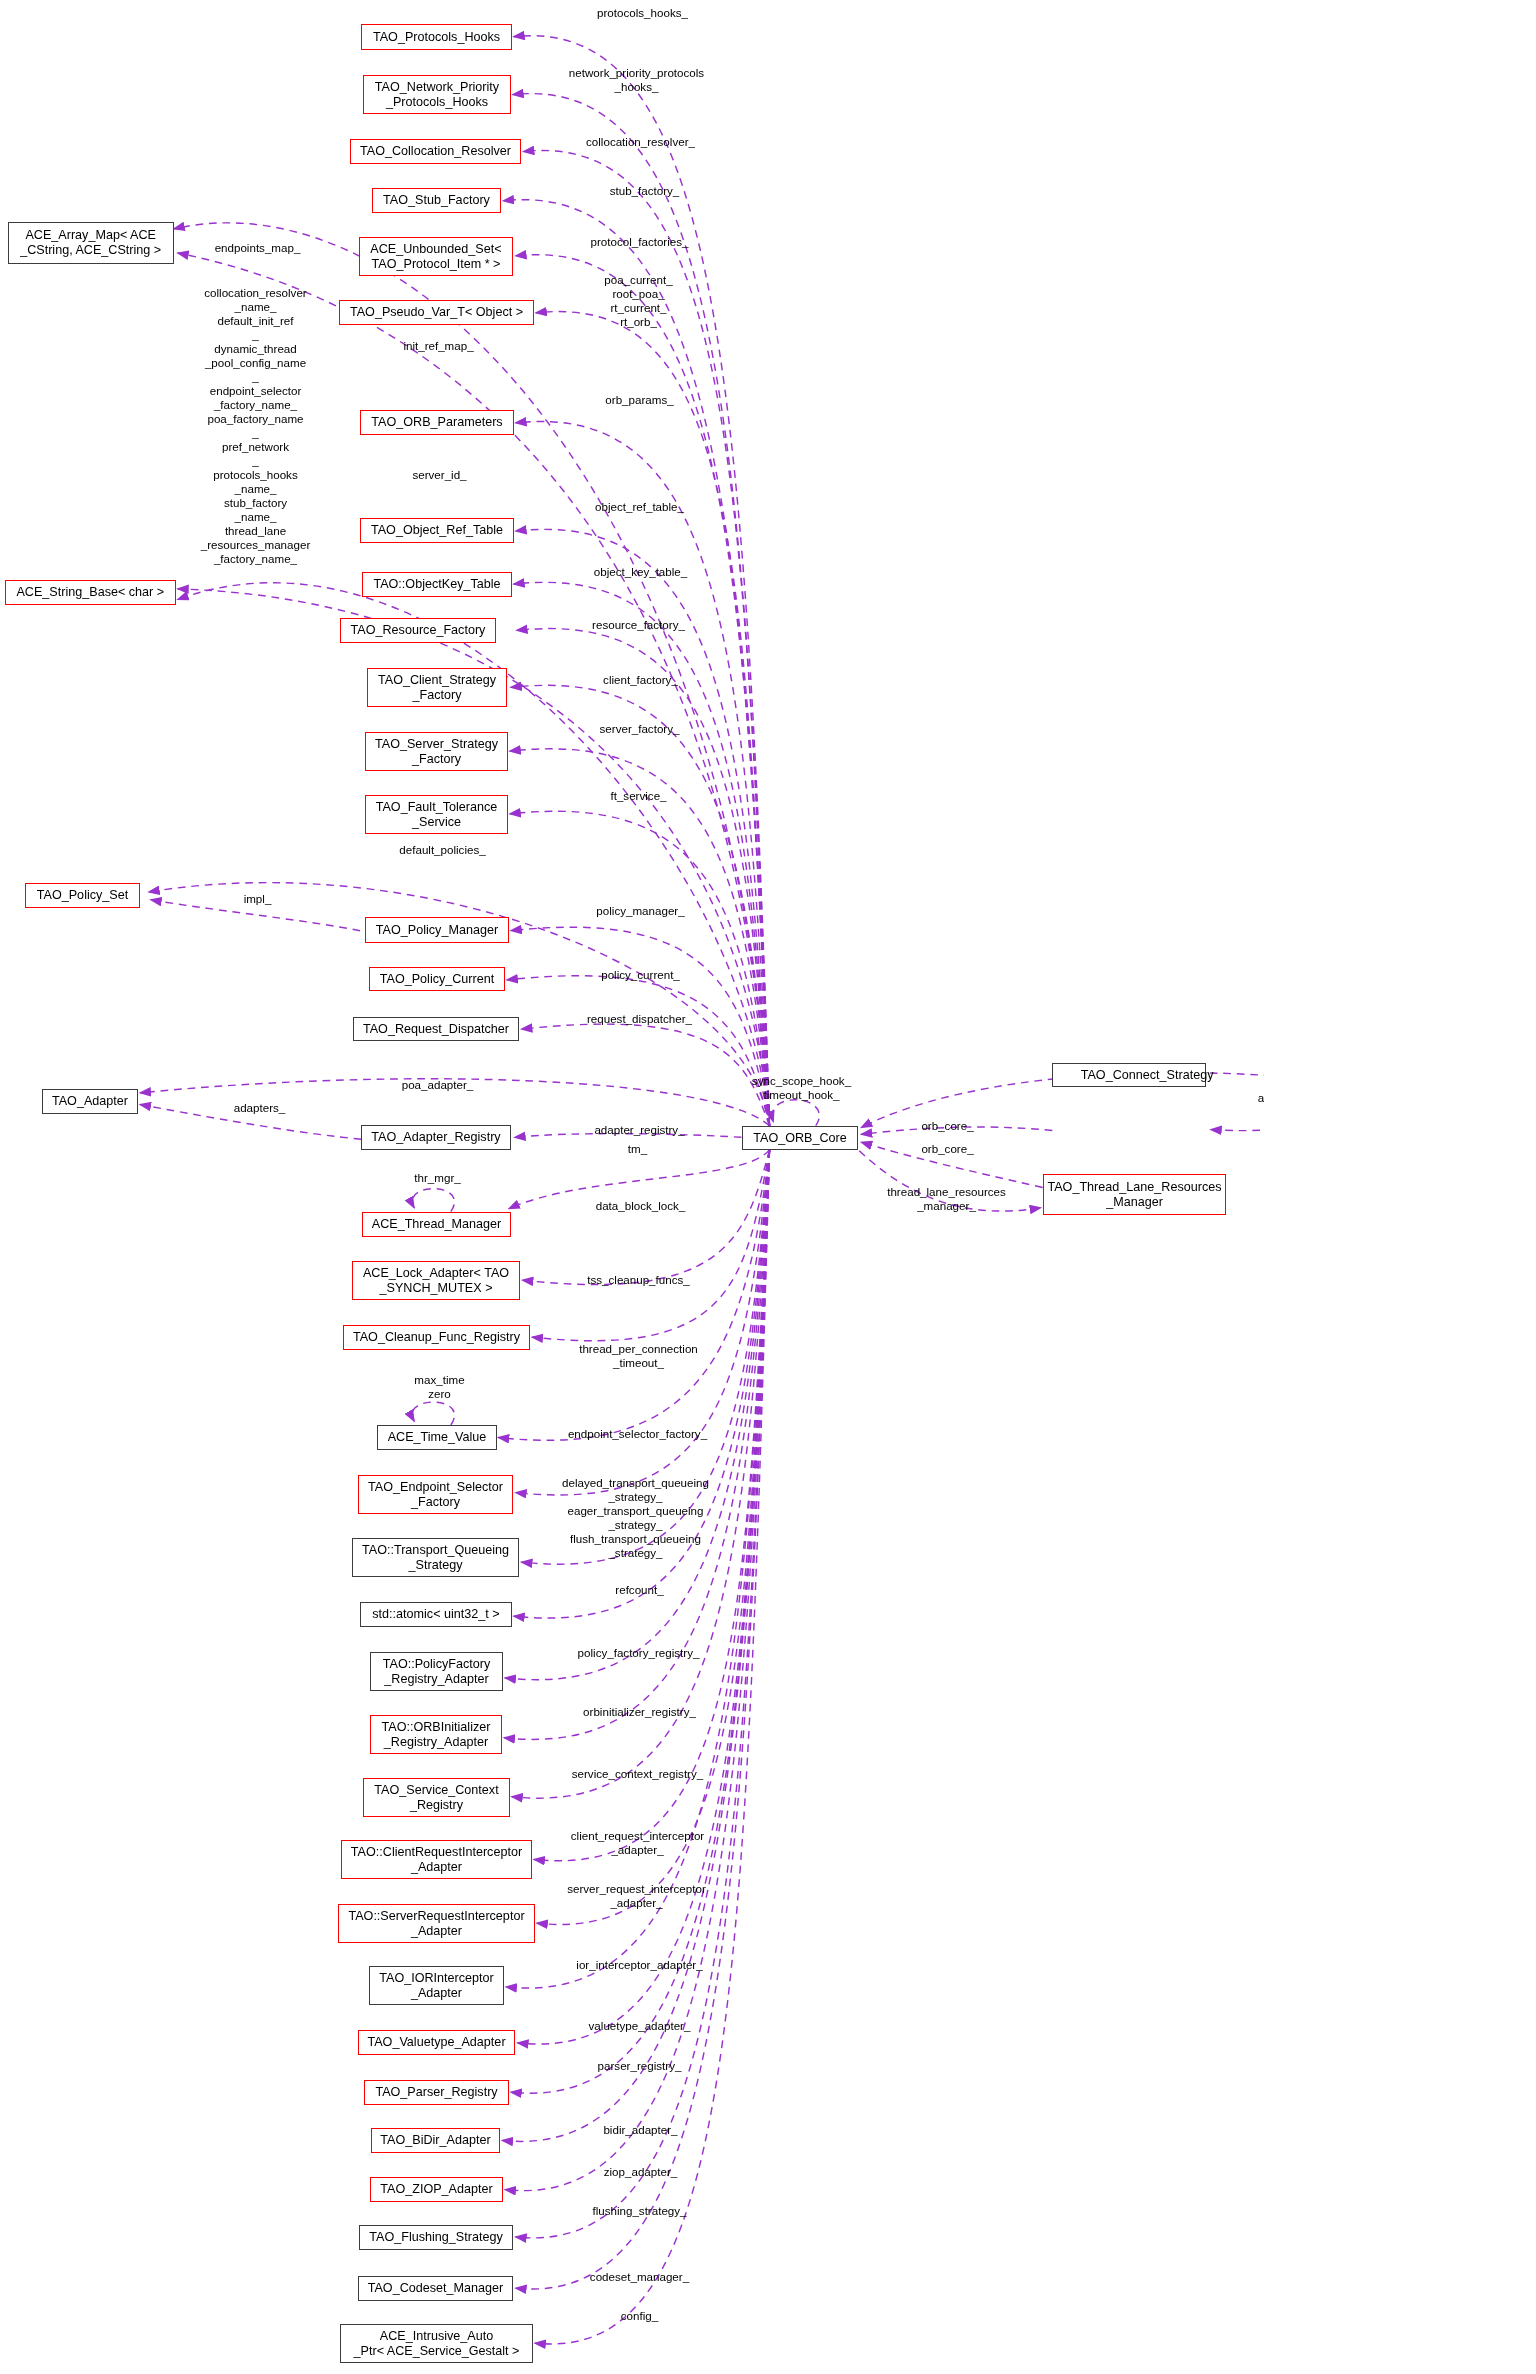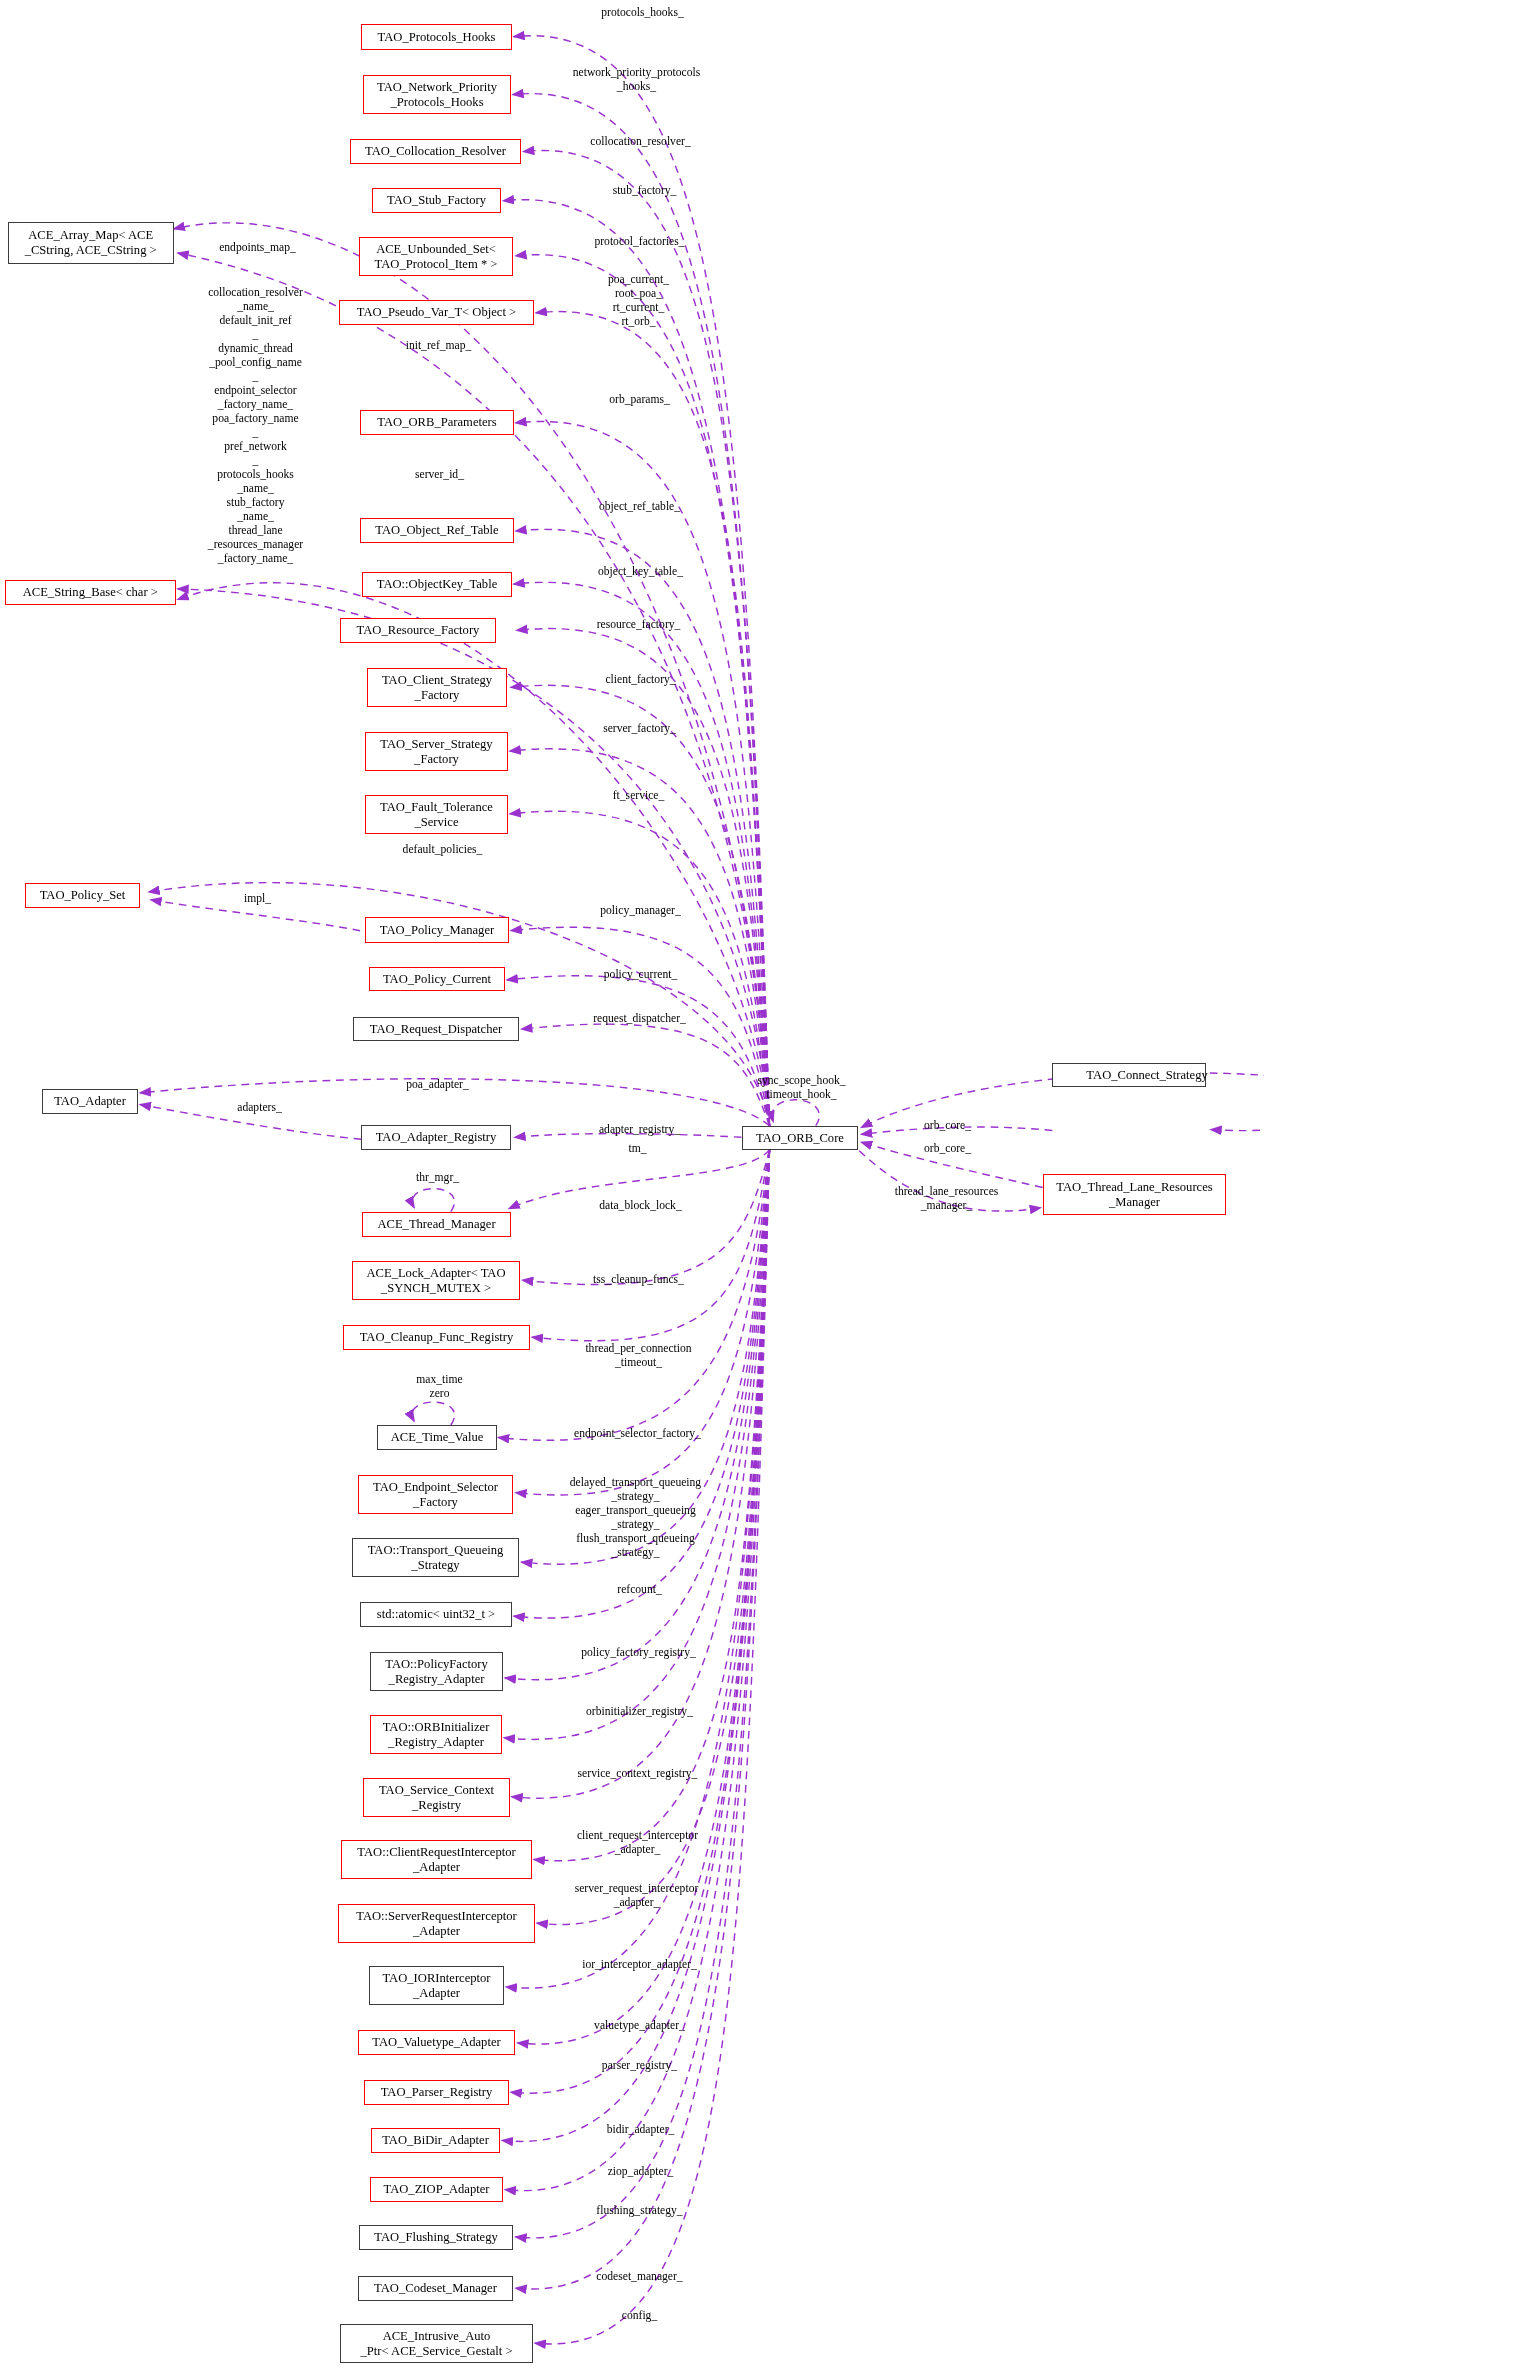--- a/index.html
+++ b/index.html
@@ -1,17 +1,17 @@
 <!DOCTYPE html>
 <html><head>
 <meta charset="utf-8">
 <style>
   html,body{margin:0;padding:0;background:#ffffff;}
   #canvas{position:relative;width:1264px;height:2374px;background:#ffffff;overflow:hidden;
-          font-family:Liberation Serif, serif;color:#000;}
+          font-family:Liberation Sans, sans-serif;color:#000;}
   #edges{position:absolute;left:0;top:0;width:1536px;height:2374px;pointer-events:none;}
   .edge{fill:none;stroke-width:1.5px;stroke-dasharray:8,6;}
   .elabel{position:absolute;width:309px;text-align:center;font-size:11.6px;line-height:14px;
           pointer-events:none;white-space:pre;}
   .node{position:absolute;box-sizing:border-box;background:#fff;display:flex;flex-direction:column;
         align-items:center;justify-content:center;text-align:center;font-size:12.6px;line-height:15px;
         padding:1px 3.9px;cursor:pointer;}
   .node.red{border:1px solid #ff0000;}
   .node.black{border:1px solid #3c3c3c;}
   .node.thick{border-width:1.9px;}

